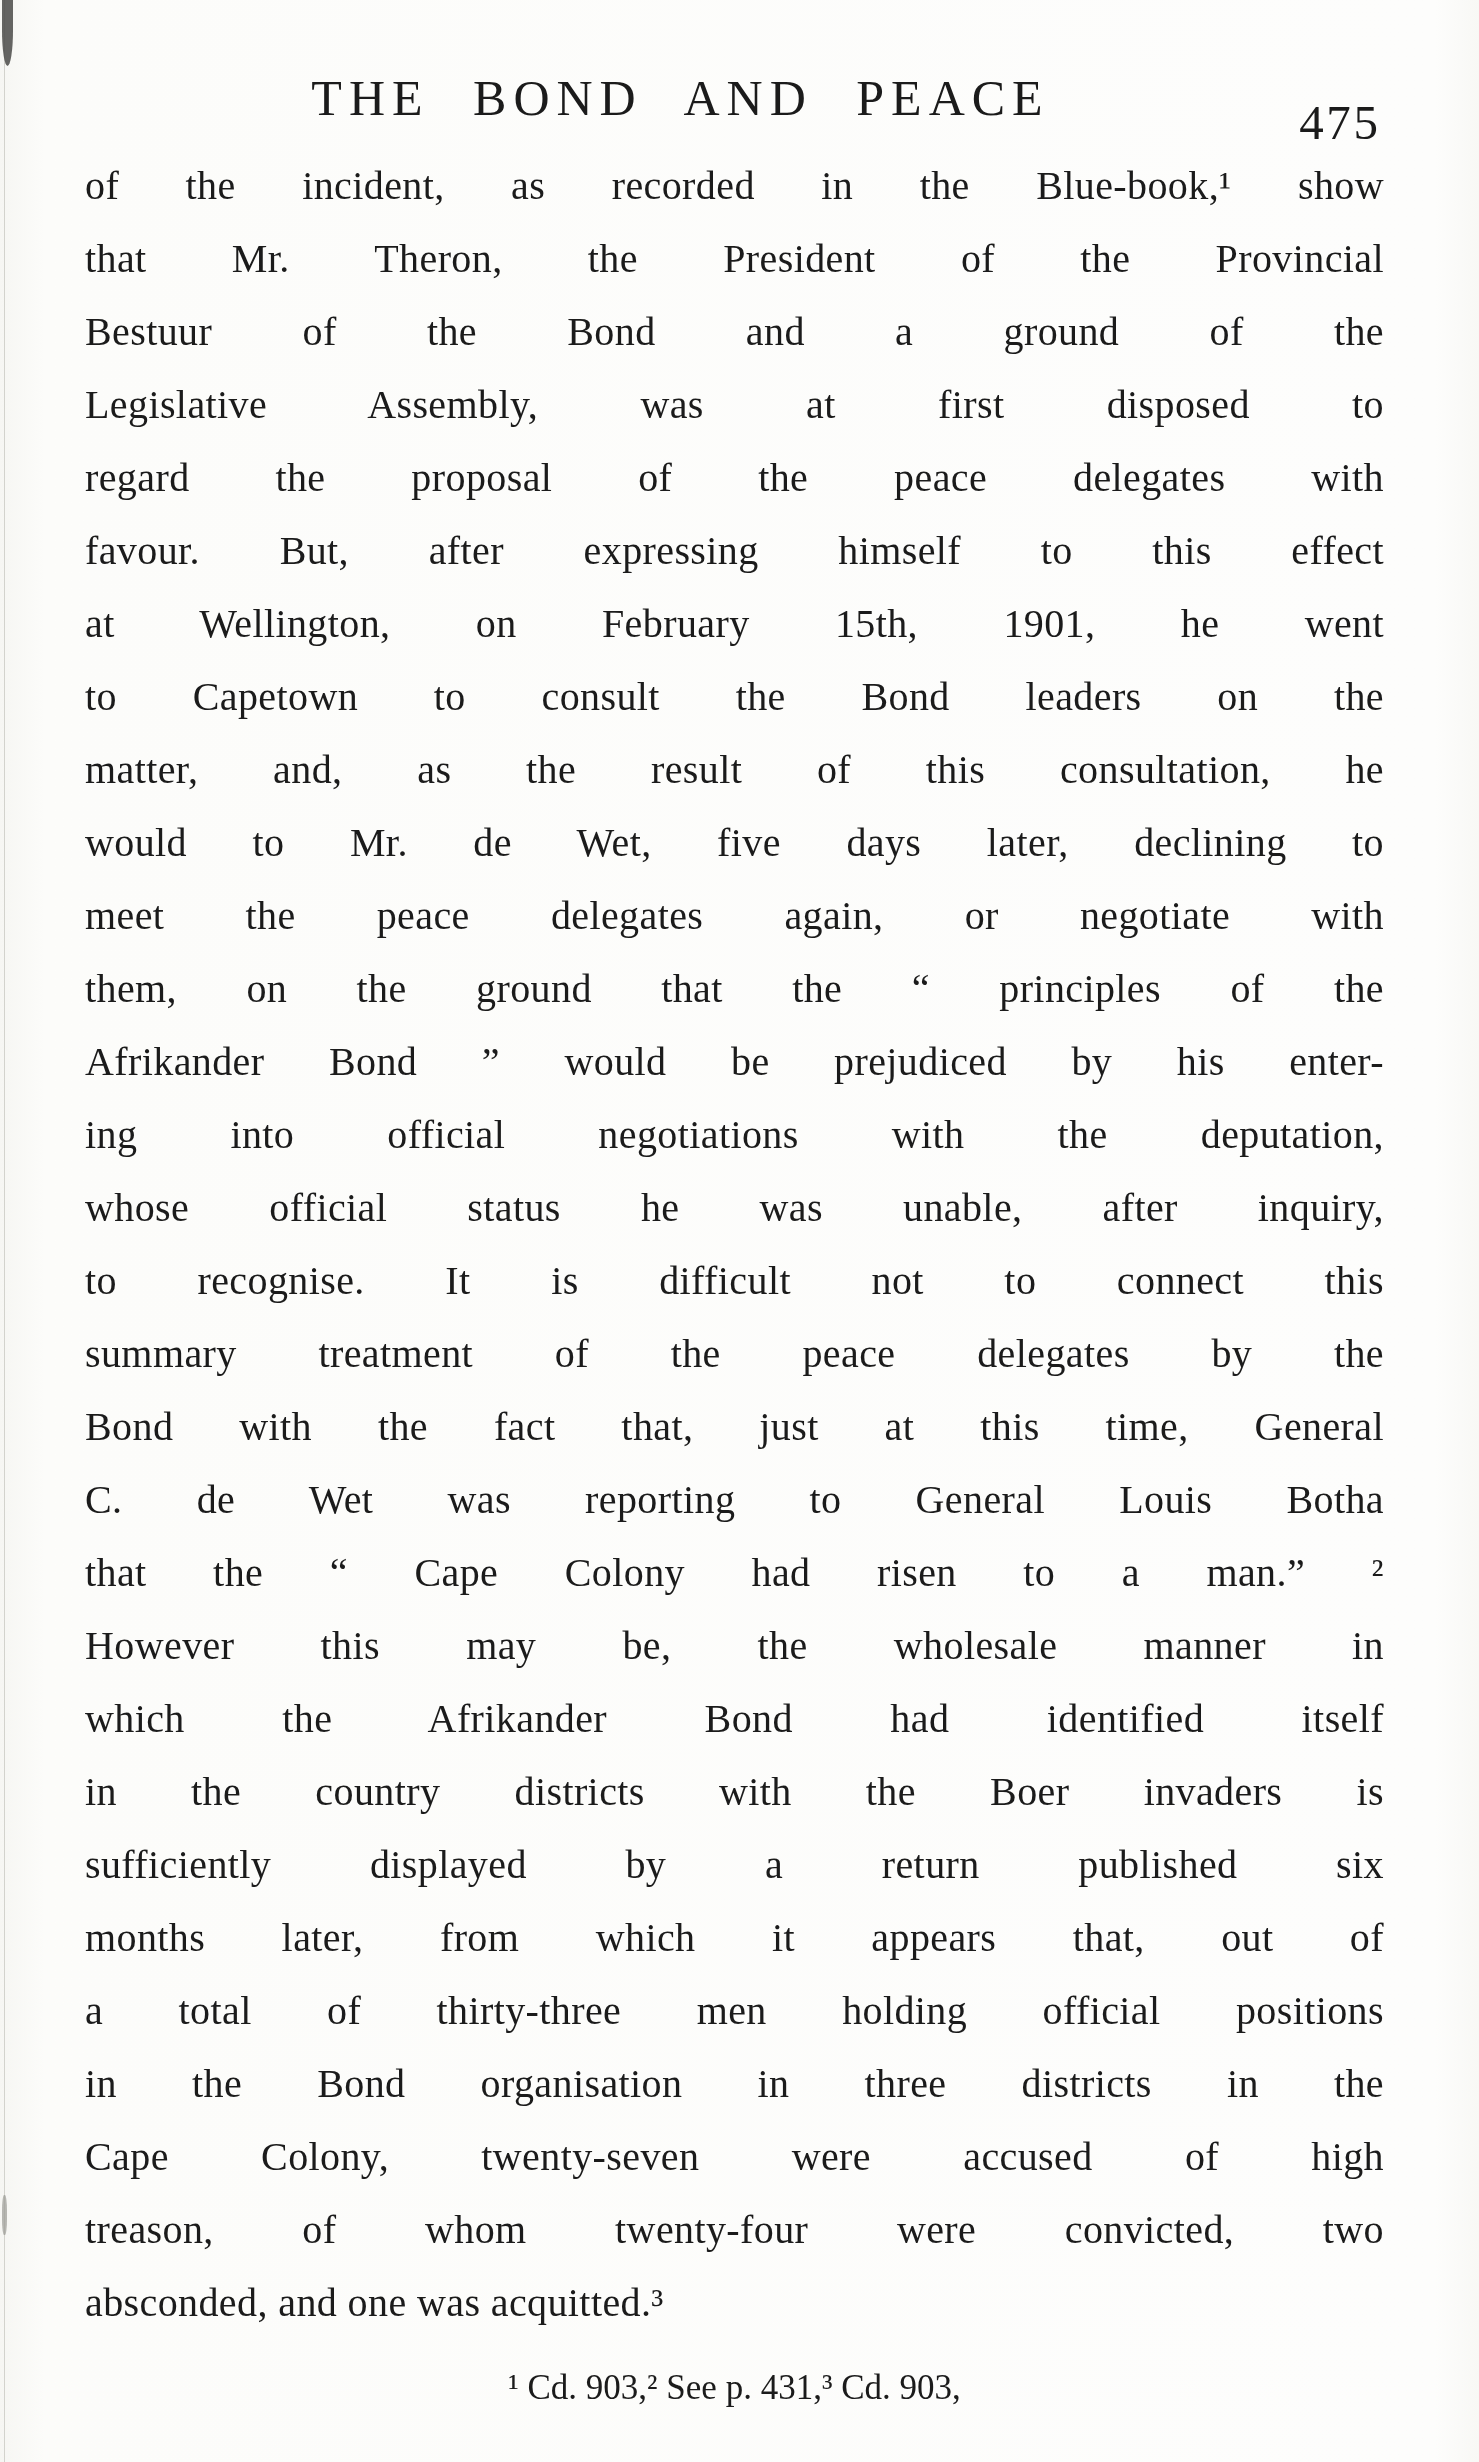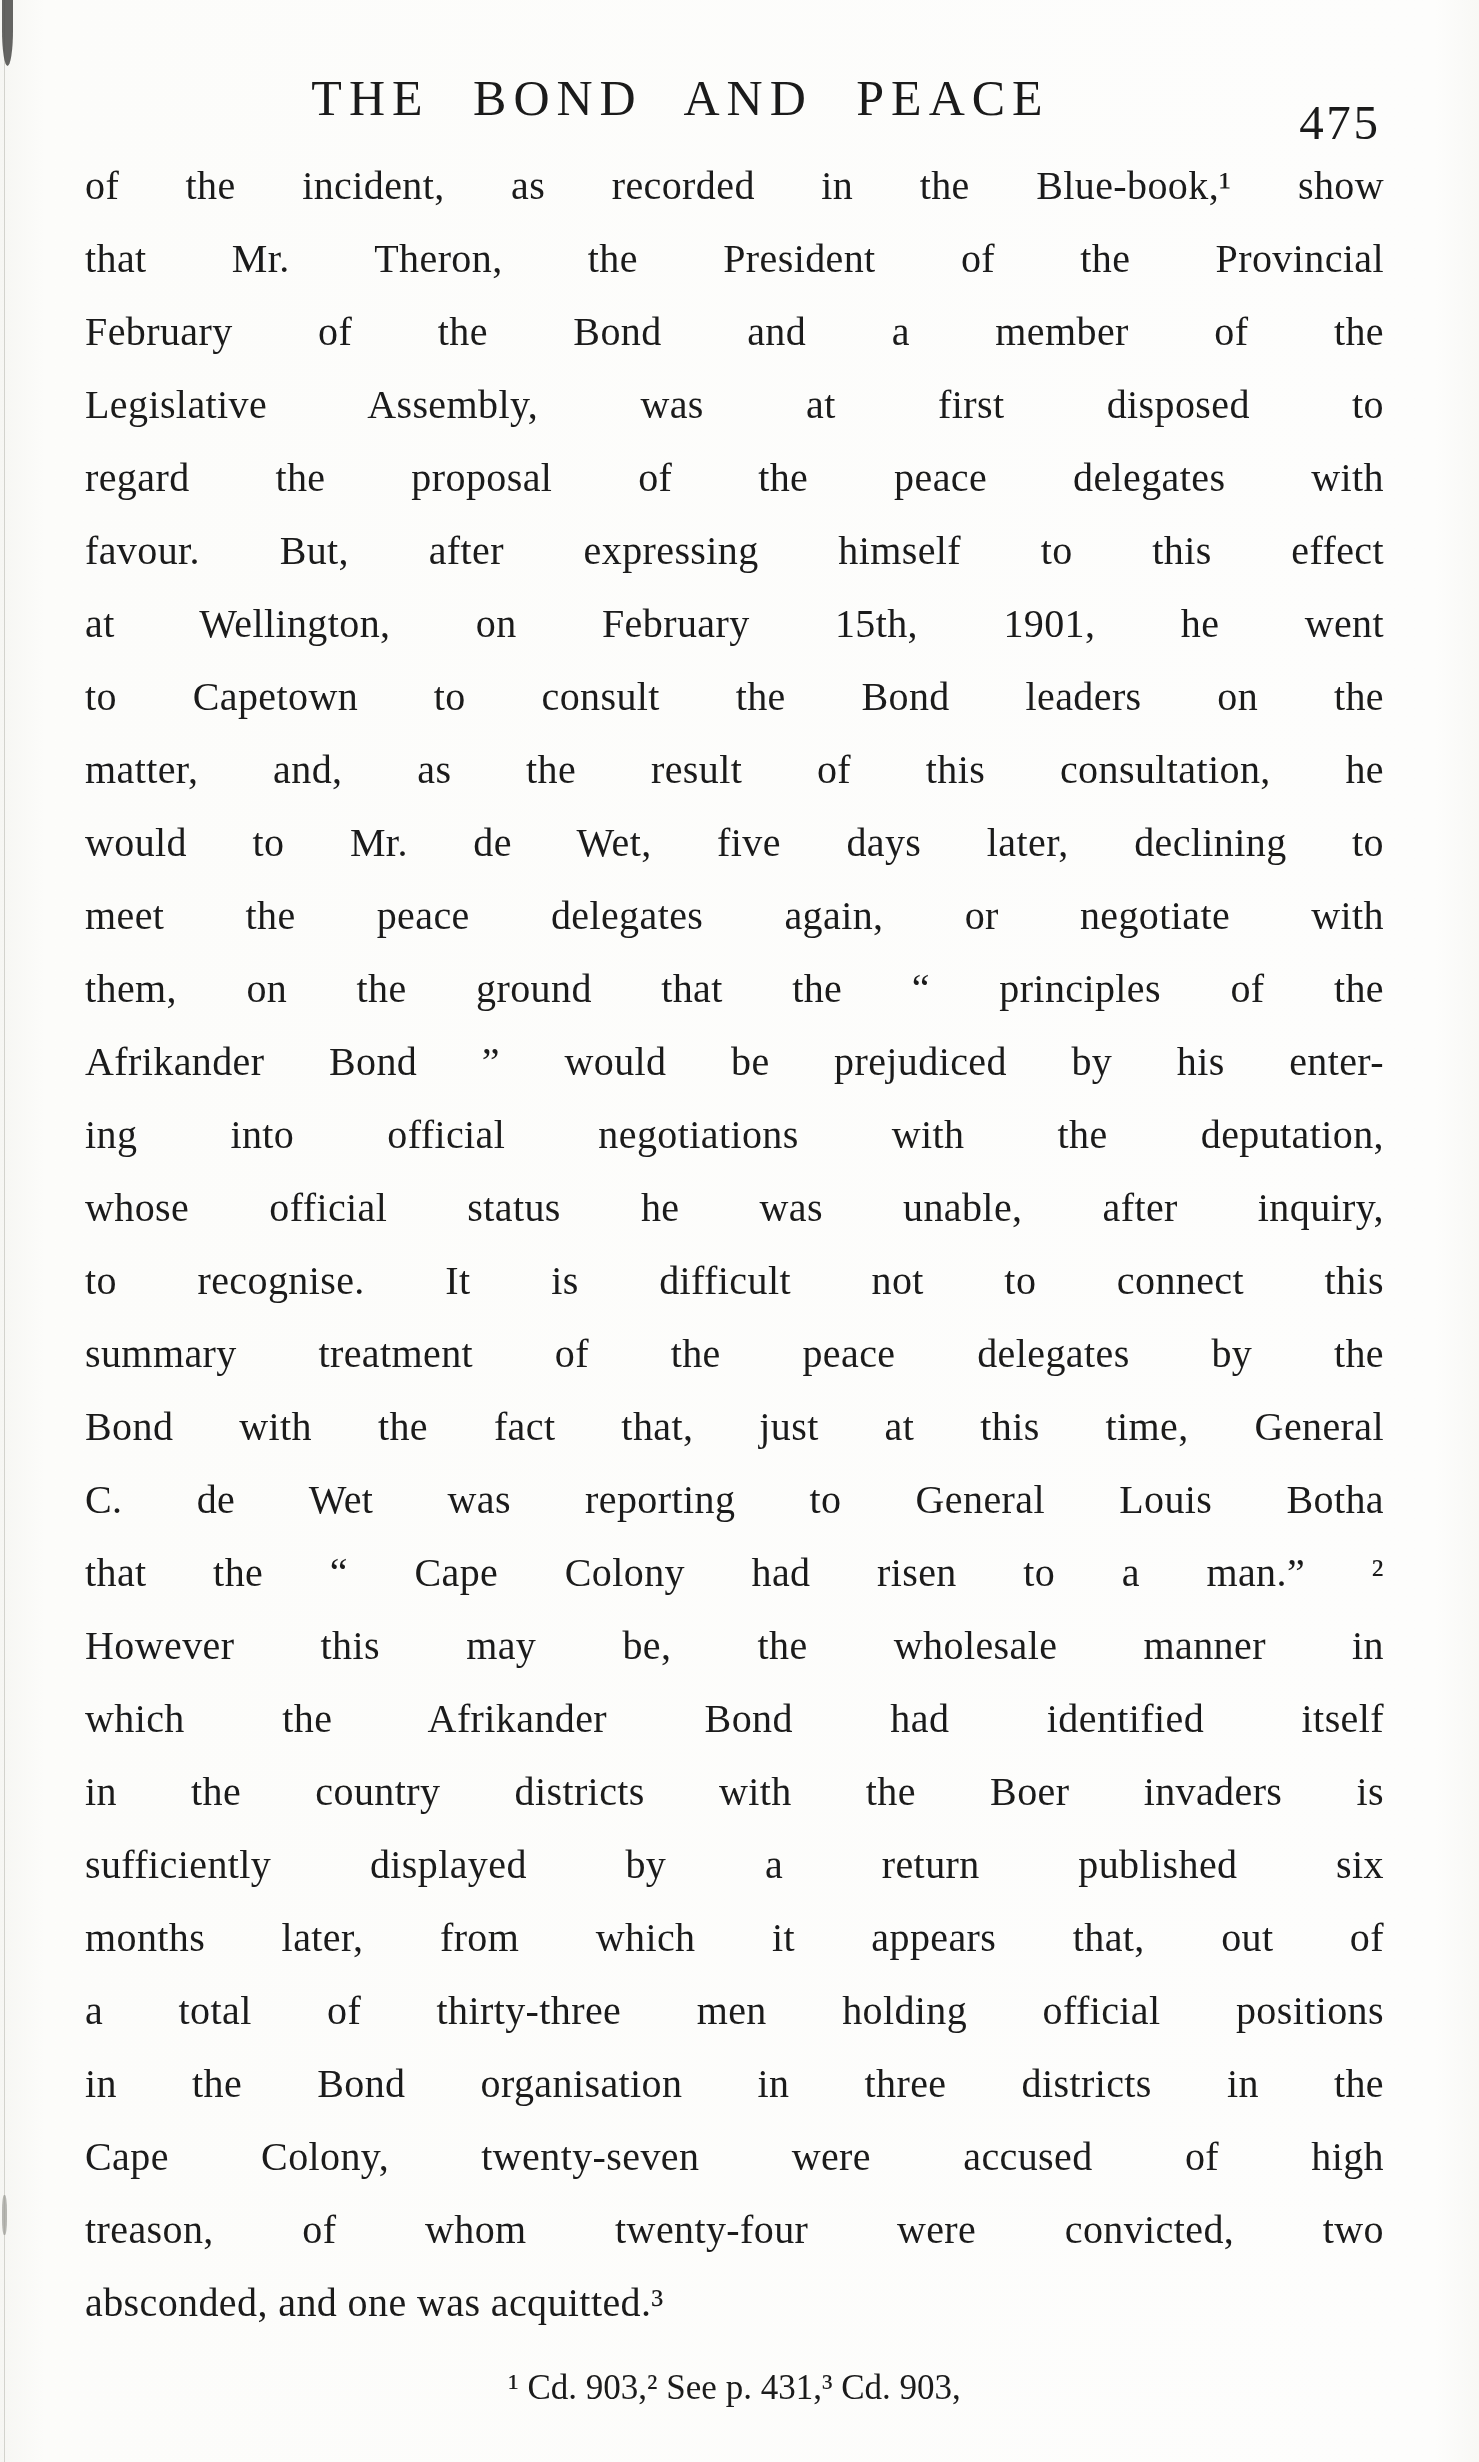--- a/index.html
+++ b/index.html
@@ -120,21 +120,21 @@
 
   <header class="page-header">
     <span class="header-title">THE BOND AND PEACE</span>
     <span class="page-number">475</span>
   </header>
 
   <main class="body-text" id="body-text">
 
   <div class="body-line">of the incident, as recorded in the Blue-book,¹ show</div>
       <div class="body-line">that Mr. Theron, the President of the Provincial</div>
-      <div class="body-line">February of the Bond and a member of the</div>
+      <div class="body-line">Bestuur of the Bond and a ground of the</div>
       <div class="body-line">Legislative Assembly, was at first disposed to</div>
       <div class="body-line">regard the proposal of the peace delegates with</div>
       <div class="body-line">favour. But, after expressing himself to this effect</div>
       <div class="body-line">at Wellington, on February 15th, 1901, he went</div>
       <div class="body-line">to Capetown to consult the Bond leaders on the</div>
       <div class="body-line">matter, and, as the result of this consultation, he</div>
       <div class="body-line">would to Mr. de Wet, five days later, declining to</div>
       <div class="body-line">meet the peace delegates again, or negotiate with</div>
       <div class="body-line">them, on the ground that the “ principles of the</div>
       <div class="body-line">Afrikander Bond ” would be prejudiced by his enter-</div>

